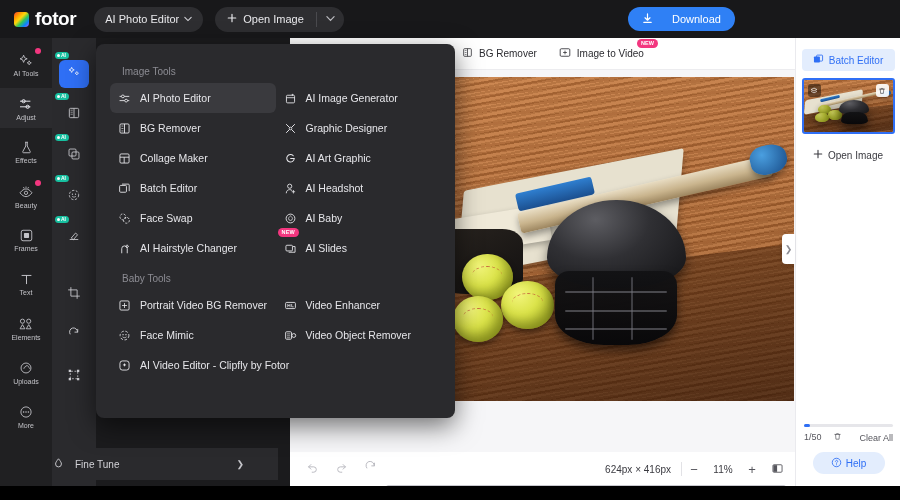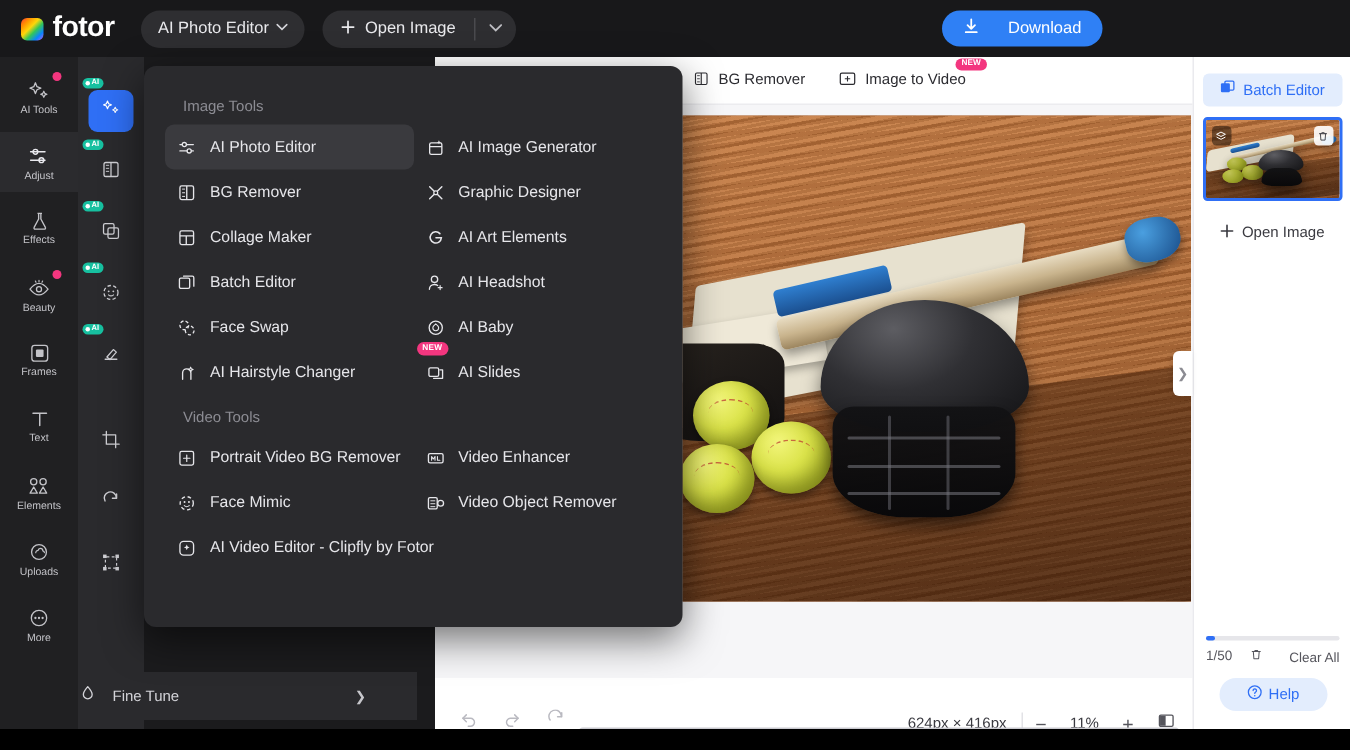--- a/index.html
+++ b/index.html
@@ -236,21 +236,21 @@
   .collapse-handle {
     position: absolute; left: 782px; top: 234px; width: 13px; height: 30px;
     background: #fff; border-radius: 4px 0 0 4px;
     box-shadow: -1px 0 4px rgba(0,0,0,.12);
     display: flex; align-items: center; justify-content: center;
     color: #8b8b92; font-size: 9px; cursor: pointer; z-index: 30;
   }
 
   
   .bottombar {
-    position: absolute; left: 0; bottom: 1px; width: 510px; height: 34px;
+    position: absolute; left: 0; bottom: 14px; width: 510px; height: 34px;
     background: #fff; display: flex; align-items: center;
   }
   .hist-grp { display: flex; align-items: center; gap: 16px; margin-left: 16px; color: #b9b9c0; }
   .hist-grp span { cursor: pointer; }
   .zoom-grp {
     position: absolute; right: 10px; display: flex; align-items: center; gap: 0;
     color: #3a3a40; font-size: 10px;
   }
   .zoom-grp .dim { padding: 0 10px; white-space: nowrap; }
   .zoom-grp .vsep { width: 1px; height: 14px; background: #e2e2e6; }
@@ -856,21 +856,21 @@
           </span>
           <span>Graphic Designer</span>
         </div>
 
         <div class="mi">
           <span class="ico">
             <svg width="13" height="13" viewBox="0 0 16 16" fill="none">
                 <path d="M11.4 4.6A4.6 4.6 0 1012.6 8H8.2" stroke="#e6e6ea" stroke-width="1.3" stroke-linecap="round"></path>
               </svg>
           </span>
-          <span>AI Art Elements</span>
+          <span>AI Art Graphic</span>
         </div>
 
         <div class="mi">
           <span class="ico">
             <svg width="13" height="13" viewBox="0 0 16 16" fill="none">
                 <circle cx="7" cy="5.2" r="2.6" stroke="#e6e6ea" stroke-width="1.1"></circle>
                 <path d="M2.8 13.4c0-2.4 1.9-4 4.2-4 1 0 1.9.3 2.6.8" stroke="#e6e6ea" stroke-width="1.1" stroke-linecap="round"></path>
                 <path d="M11.6 10.4v3.2M10 12h3.2" stroke="#e6e6ea" stroke-width="1" stroke-linecap="round"></path>
               </svg>
           </span>
@@ -893,21 +893,21 @@
             <svg width="13" height="13" viewBox="0 0 16 16" fill="none">
                 <rect x="2.4" y="4" width="8" height="7" rx="1.2" stroke="#e6e6ea" stroke-width="1.1"></rect>
                 <path d="M11.4 5.6h2.2v7H6.2" stroke="#e6e6ea" stroke-width="1.1" stroke-linecap="round" stroke-linejoin="round"></path>
               </svg>
           </span>
           <span>AI Slides</span>
         </div>
       </div>
     </div>
 
-    <div class="menu-head" style="margin-top:10px">Video Tools</div>
+    <div class="menu-head" style="margin-top:10px">Baby Tools</div>
     <div class="menu-grid">
       <div class="menu-col">
 
 
         <div class="mi">
           <span class="ico">
             <svg width="13" height="13" viewBox="0 0 16 16" fill="none">
                 <rect x="2.4" y="2.4" width="11.2" height="11.2" rx="1.4" stroke="#e6e6ea" stroke-width="1.1"></rect>
                 <path d="M8 5.4v5.2M5.4 8h5.2" stroke="#e6e6ea" stroke-width="1" stroke-linecap="round"></path>
               </svg>

